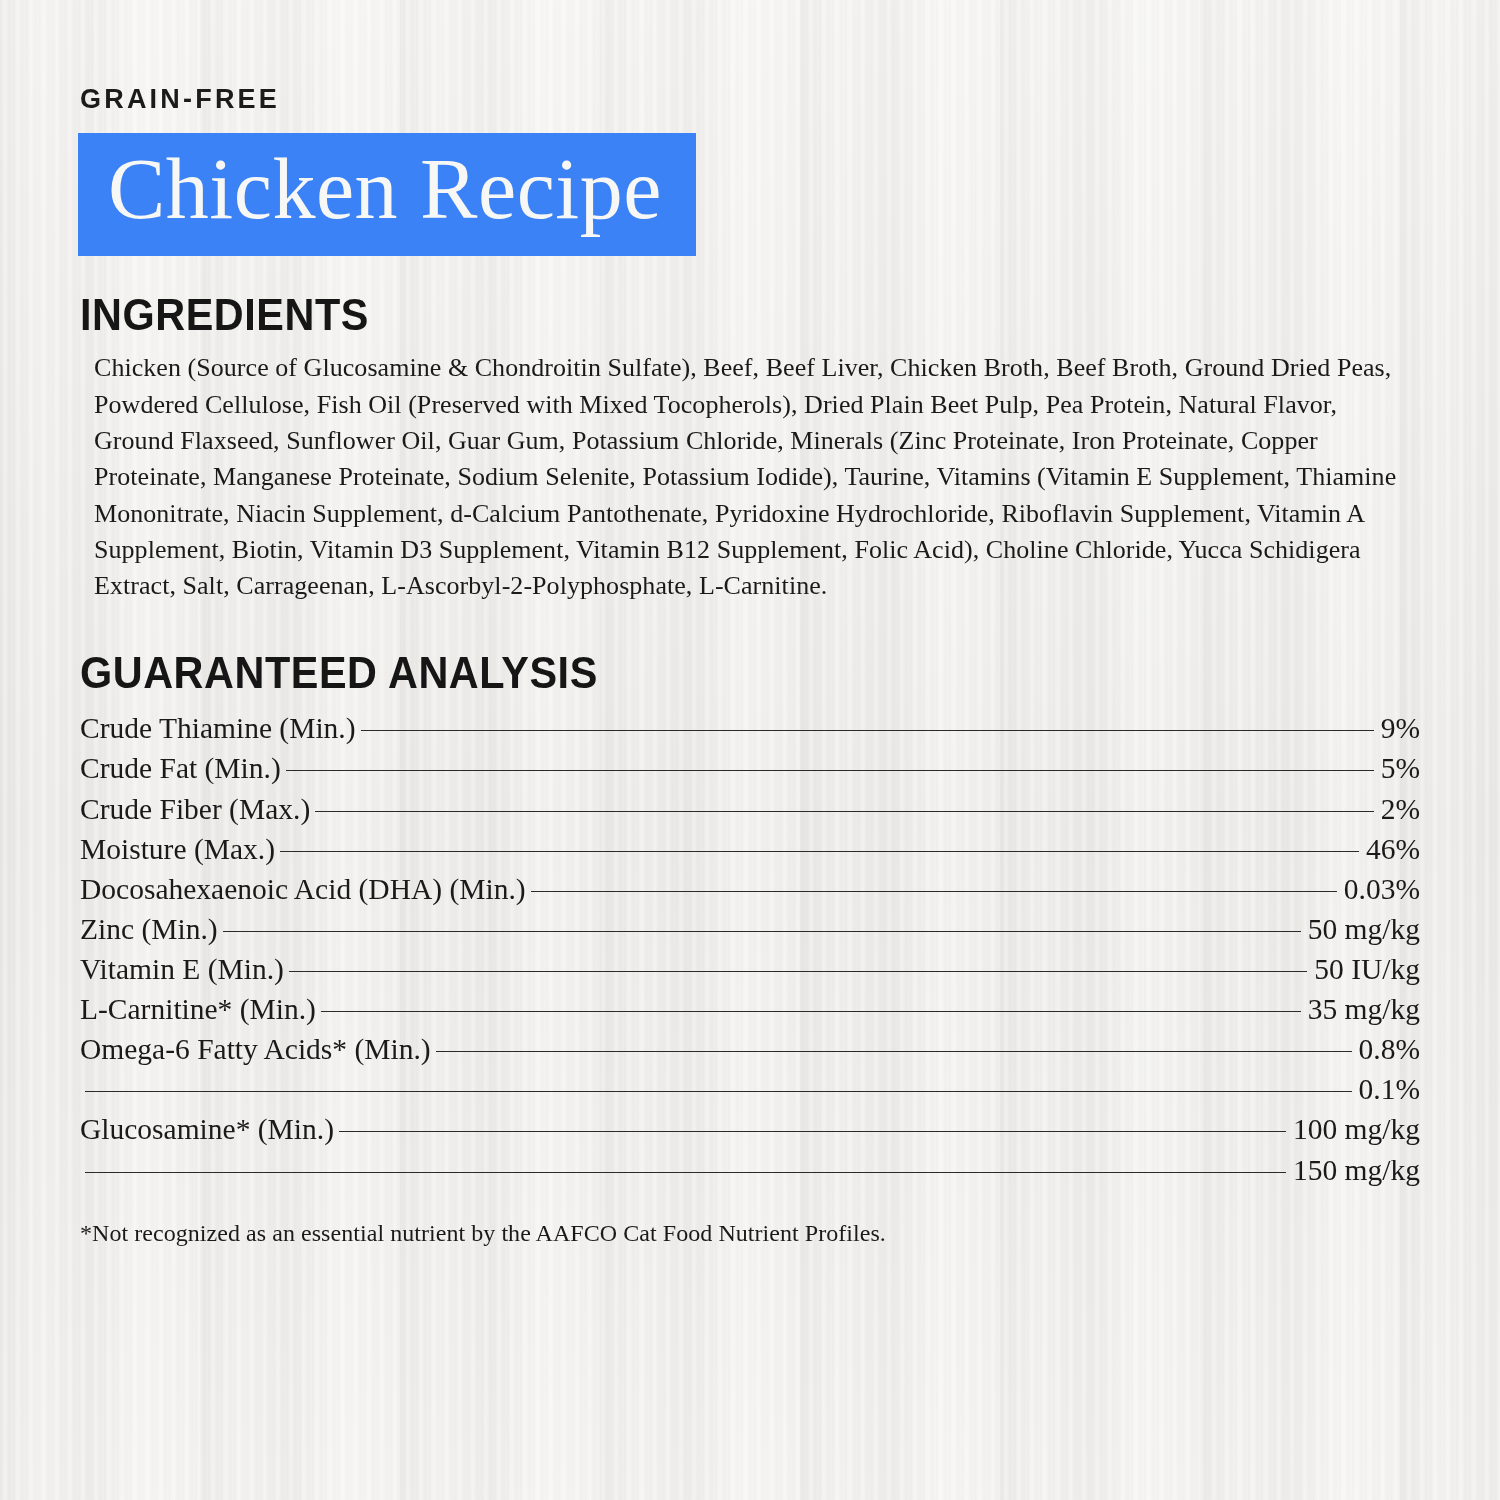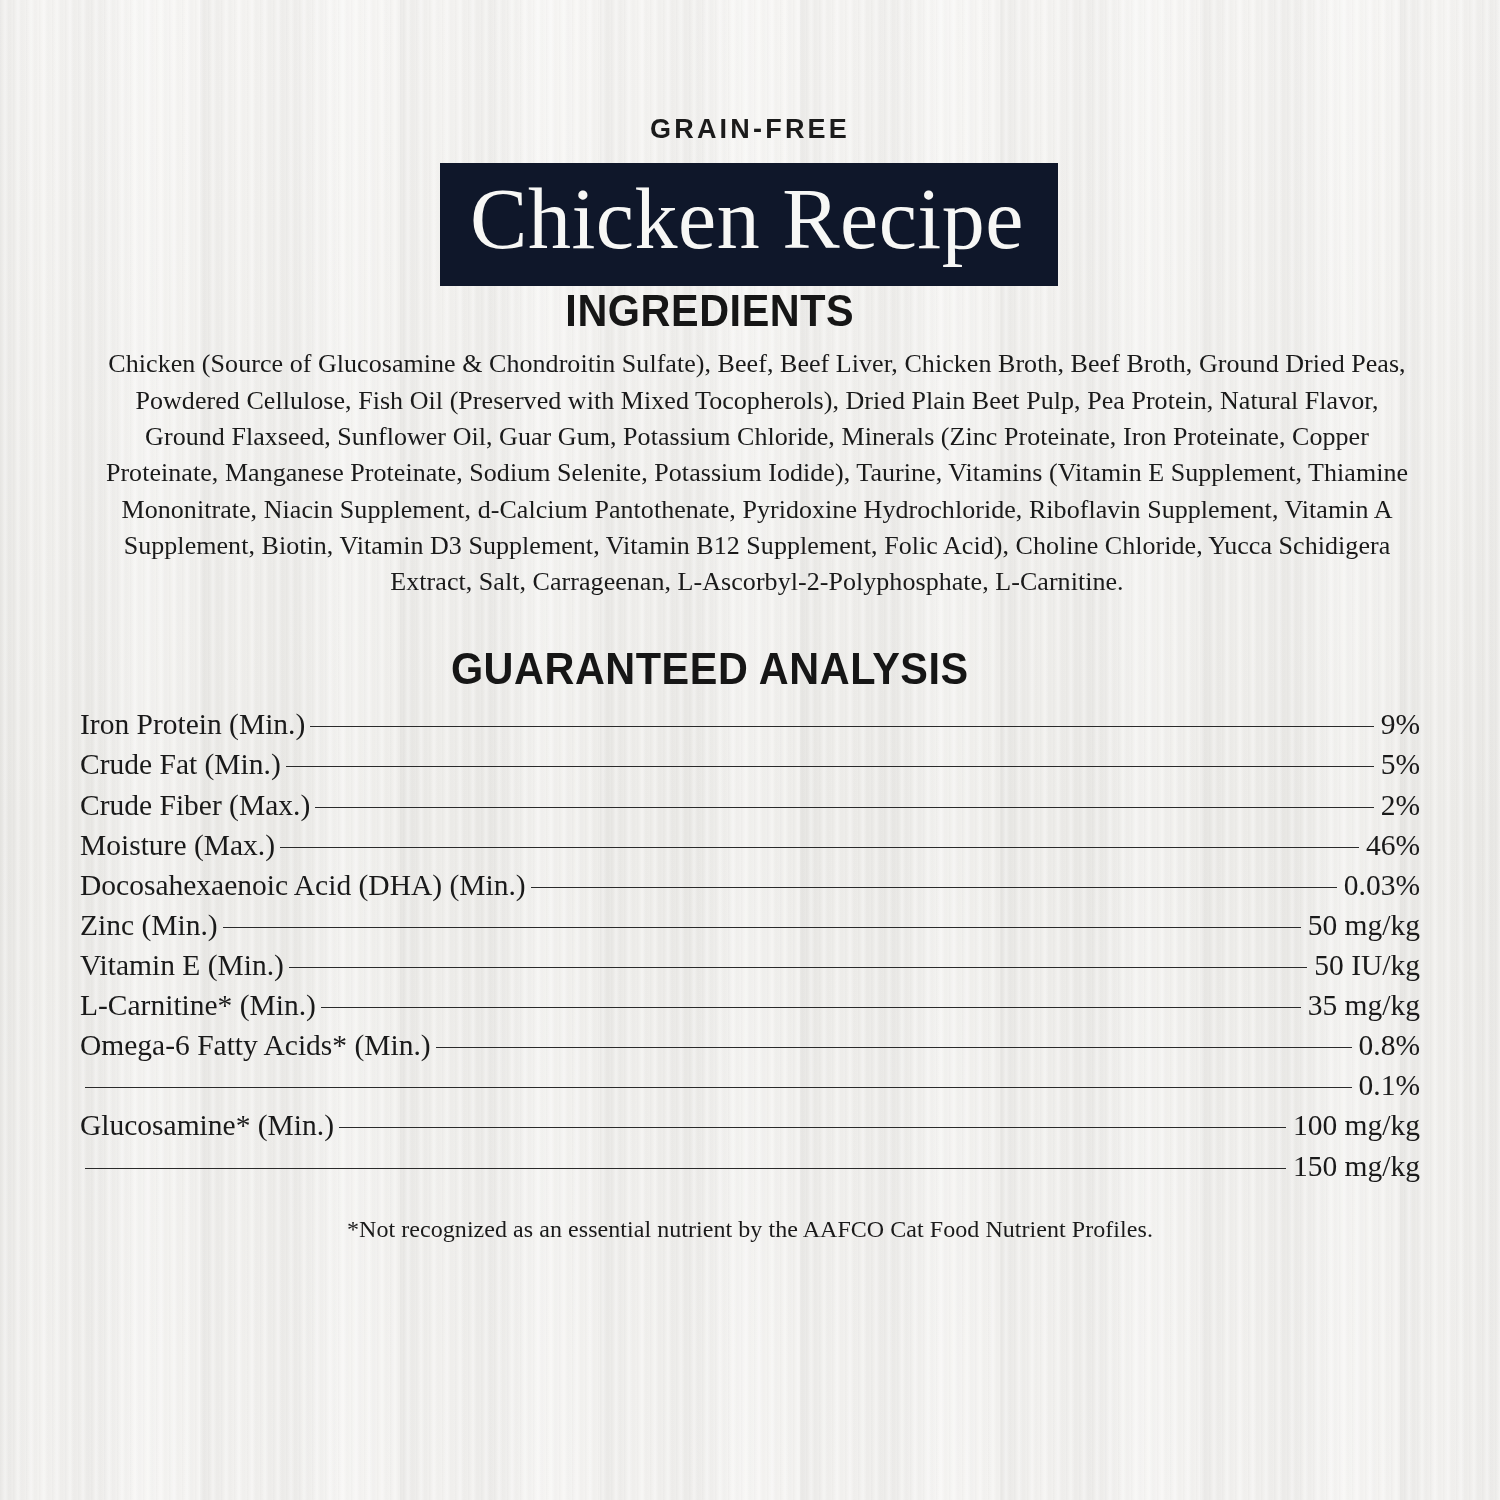--- a/index.html
+++ b/index.html
@@ -30,37 +30,37 @@
         rgba(0,0,0,0.03) 0px,
         rgba(0,0,0,0.0) 40px,
         rgba(0,0,0,0.022) 90px,
         rgba(255,255,255,0.25) 140px,
         rgba(0,0,0,0.0) 200px),
       linear-gradient(180deg, #f5f4f2 0%, #eeedea 55%, #f3f2f0 100%);
     pointer-events: none;
   }
   .page {
     position: relative;
-    padding: 114px 80px 0 78px;
+    padding: 84px 80px 0 78px;
     box-sizing: border-box;
     height: 100%;
-    text-align: center;
   }
   .kicker {
     font-family: "Liberation Sans", sans-serif;
     font-weight: bold;
     font-size: 27px;
     letter-spacing: 3.2px;
     color: #1b1b1b;
     margin: 0 0 18px 2px;
   }
   .title-box {
     display: inline-block;
-    background: #0f172a;
+    background: #3b82f6;
     padding: 6px 34px 16px 30px;
+    margin-bottom: 34px;
   }
   .title-box h1 {
     margin: 0;
     font-family: "Liberation Serif", serif;
     font-weight: normal;
     font-size: 86px;
     line-height: 1.18;
     color: #f7f7f5;
     letter-spacing: 0.5px;
   }
@@ -126,21 +126,21 @@
     <h1>Chicken Recipe</h1>
   </div>
 
   <h2 class="section-head">INGREDIENTS</h2>
   <p class="ingredients-body">Chicken (Source of Glucosamine &amp; Chondroitin Sulfate), Beef, Beef Liver, Chicken Broth, Beef Broth, Ground Dried Peas, Powdered Cellulose, Fish Oil (Preserved with Mixed Tocopherols), Dried Plain Beet Pulp, Pea Protein, Natural Flavor, Ground Flaxseed, Sunflower Oil, Guar Gum, Potassium Chloride, Minerals (Zinc Proteinate, Iron Proteinate, Copper Proteinate, Manganese Proteinate, Sodium Selenite, Potassium Iodide), Taurine, Vitamins (Vitamin E Supplement, Thiamine Mononitrate, Niacin Supplement, d-Calcium Pantothenate, Pyridoxine Hydrochloride, Riboflavin Supplement, Vitamin A Supplement, Biotin, Vitamin D3 Supplement, Vitamin B12 Supplement, Folic Acid), Choline Chloride, Yucca Schidigera Extract, Salt, Carrageenan, L-Ascorbyl-2-Polyphosphate, L-Carnitine.</p>
 
   <h2 class="section-head">GUARANTEED ANALYSIS</h2>
 
   <div class="analysis">
     <div class="ga-row">
-      <span class="ga-label">Iron Protein (Min.)</span>
+      <span class="ga-label">Crude Thiamine (Min.)</span>
       <span class="ga-leader"></span>
       <span class="ga-value">9%</span>
     </div>
     <div class="ga-row">
       <span class="ga-label">Crude Fat (Min.)</span>
       <span class="ga-leader"></span>
       <span class="ga-value">5%</span>
     </div>
     <div class="ga-row">
       <span class="ga-label">Crude Fiber (Max.)</span>

